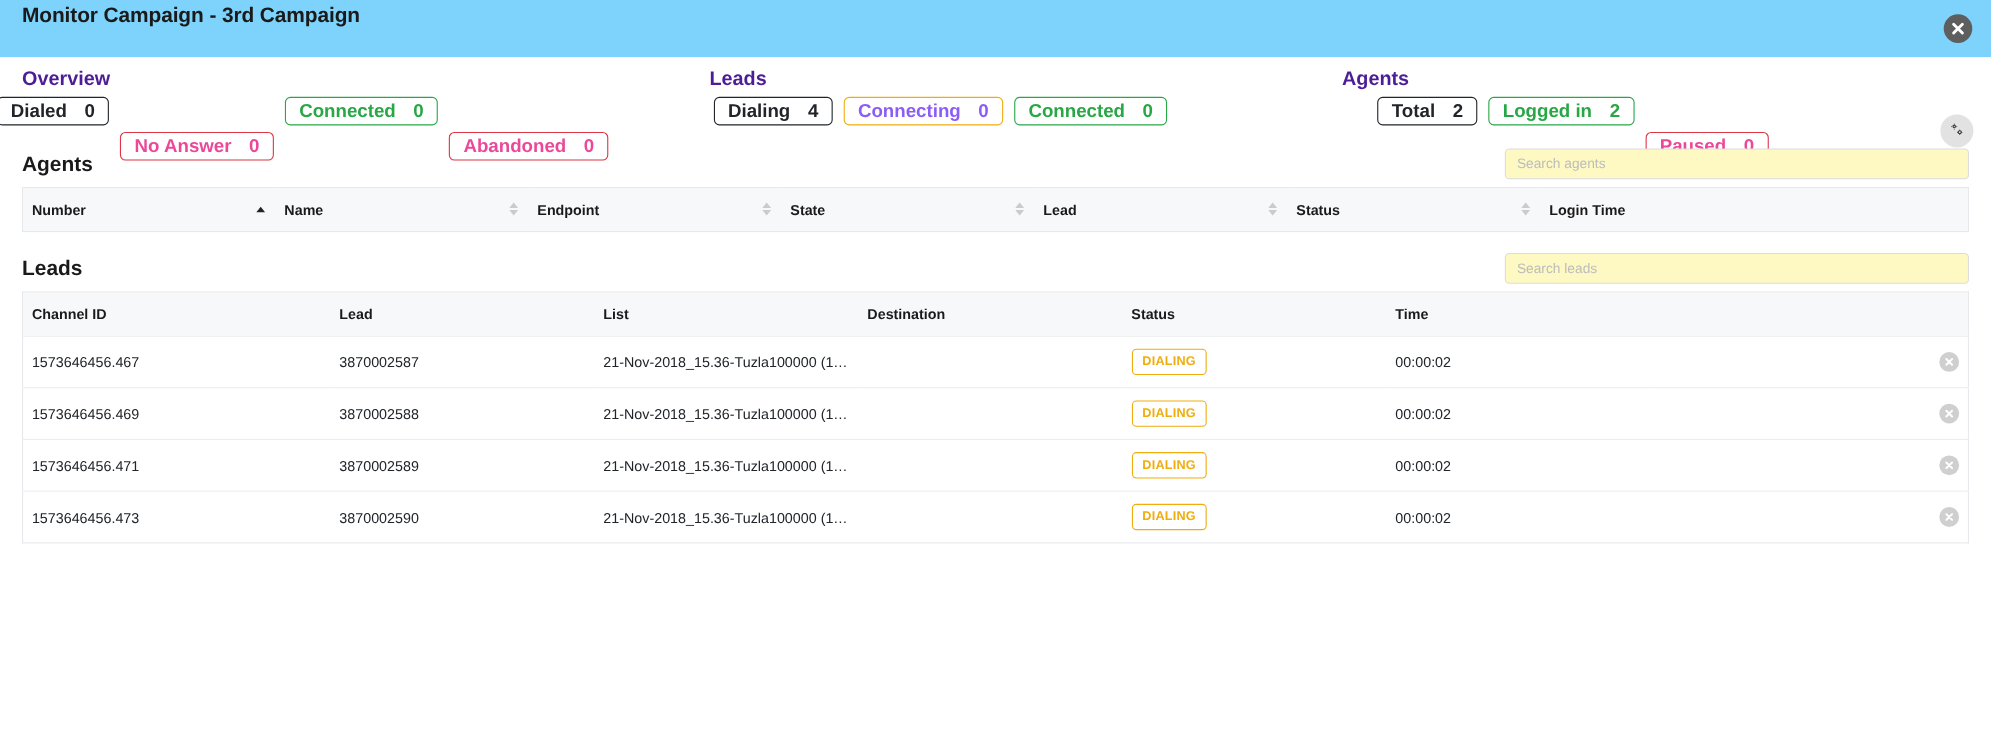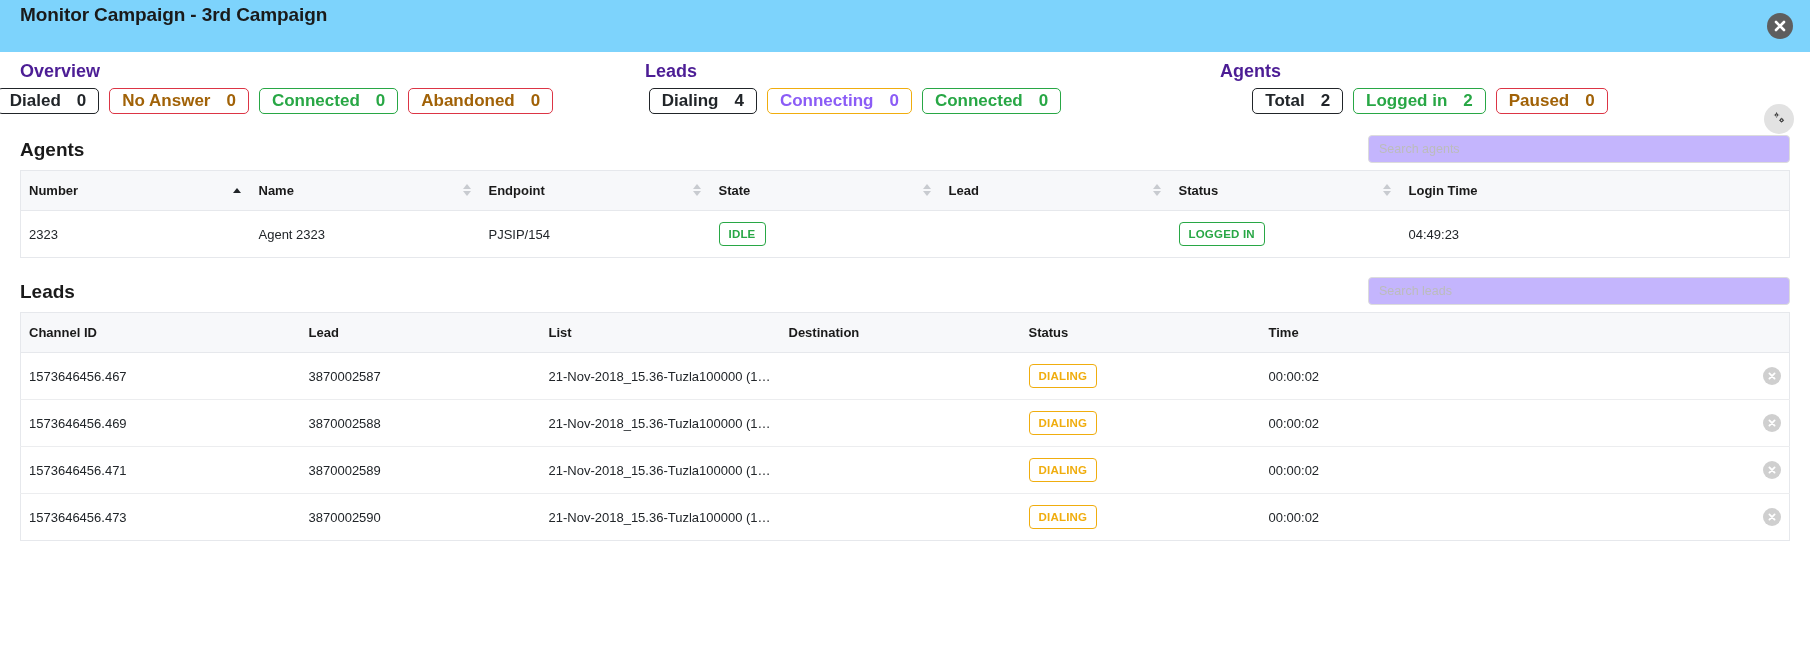--- a/index.html
+++ b/index.html
@@ -72,21 +72,21 @@
     align-items: center;
     gap: 16px;
     font-size: 17px;
     font-weight: bold;
     background: #fff;
     cursor: pointer;
     white-space: nowrap;
   }
   .chip .chip-val { font-weight: bold; }
   .chip.dark  { border-color: #212529; color: #212529; }
-  .chip.red   { border-color: #dc3545; color: #a16207; }
+  .chip.red   { border-color: #dc3545; color: #ec4899; margin-top: 32px; }
   .chip.green { border-color: #28a745; color: #28a745; }
   .chip.amber { border-color: #f0ad0e; color: #8b5cf6; }
 
   .gear-btn {
     position: absolute;
     right: 16px;
     top: 52px;
     width: 30px; height: 30px;
     border-radius: 50%;
     background: #e2e2e2;
@@ -110,21 +110,21 @@
     color: #1a1a1a;
   }
   .search-box {
     position: absolute;
     right: 0;
     top: 5px;
     width: 422px;
     height: 28px;
     border: 1px solid #dcdcdc;
     border-radius: 4px;
-    background: #c4b5fd;
+    background: #fef9c3;
     font-size: 12.5px;
     color: #495057;
     padding: 0 10px;
     font-family: "Liberation Sans", sans-serif;
     outline: none;
   }
   .search-box::placeholder { color: #bcbcbc; }
 
   
   table.grid {
@@ -356,33 +356,20 @@
               <i class="up"></i>
               <i class="down"></i>
             </span>
         </th>
         <th>
           <span>Login Time</span>
         </th>
       </tr>
     </thead>
     <tbody>
-      <tr>
-        <td>2323</td>
-        <td>Agent 2323</td>
-        <td>PJSIP/154</td>
-        <td>
-          <span class="badge green">IDLE</span>
-        </td>
-        <td></td>
-        <td>
-          <span class="badge green">LOGGED IN</span>
-        </td>
-        <td>04:49:23</td>
-      </tr>
     </tbody>
   </table>
 </div>
 
 <div class="section" style="margin-top:14px;">
   <div class="section-head">
     <span class="section-title">Leads</span>
     <input class="search-box" type="text" placeholder="Search leads" style="">
   </div>
 

